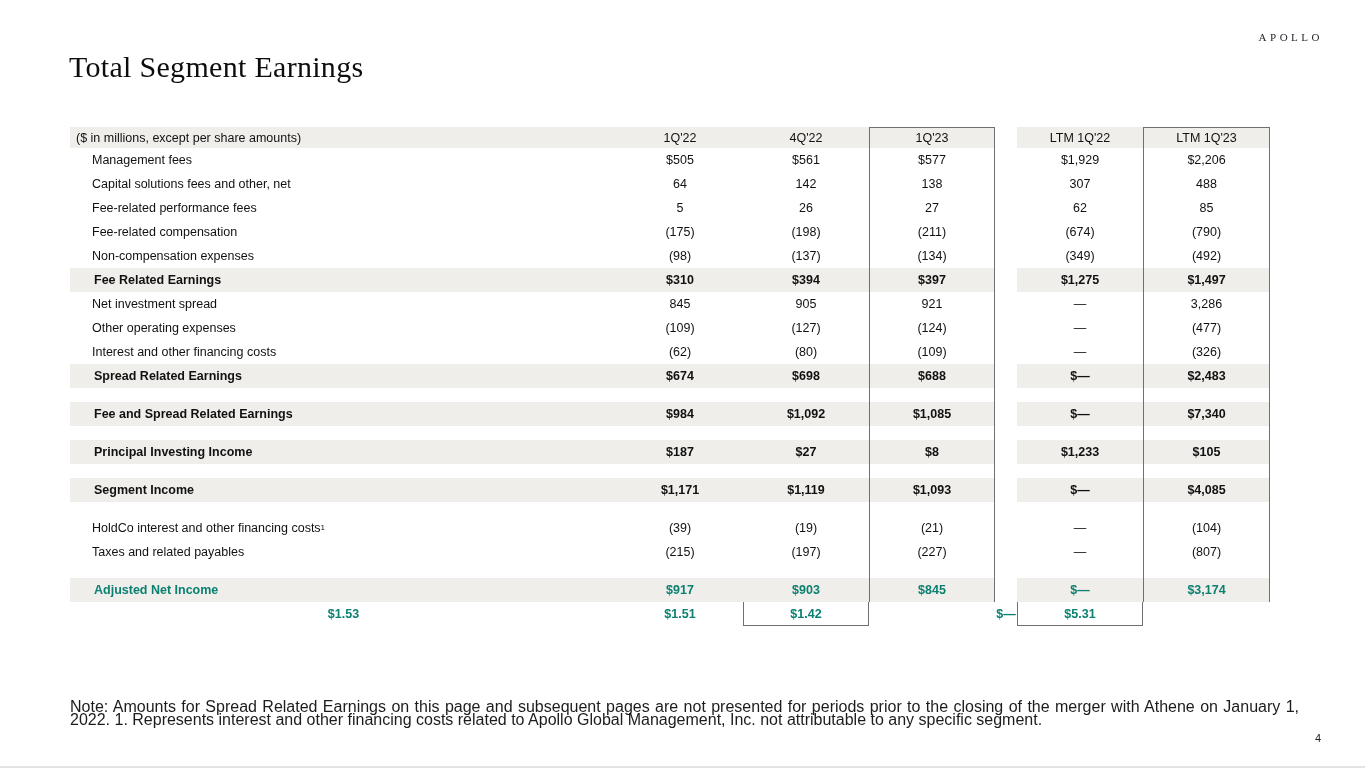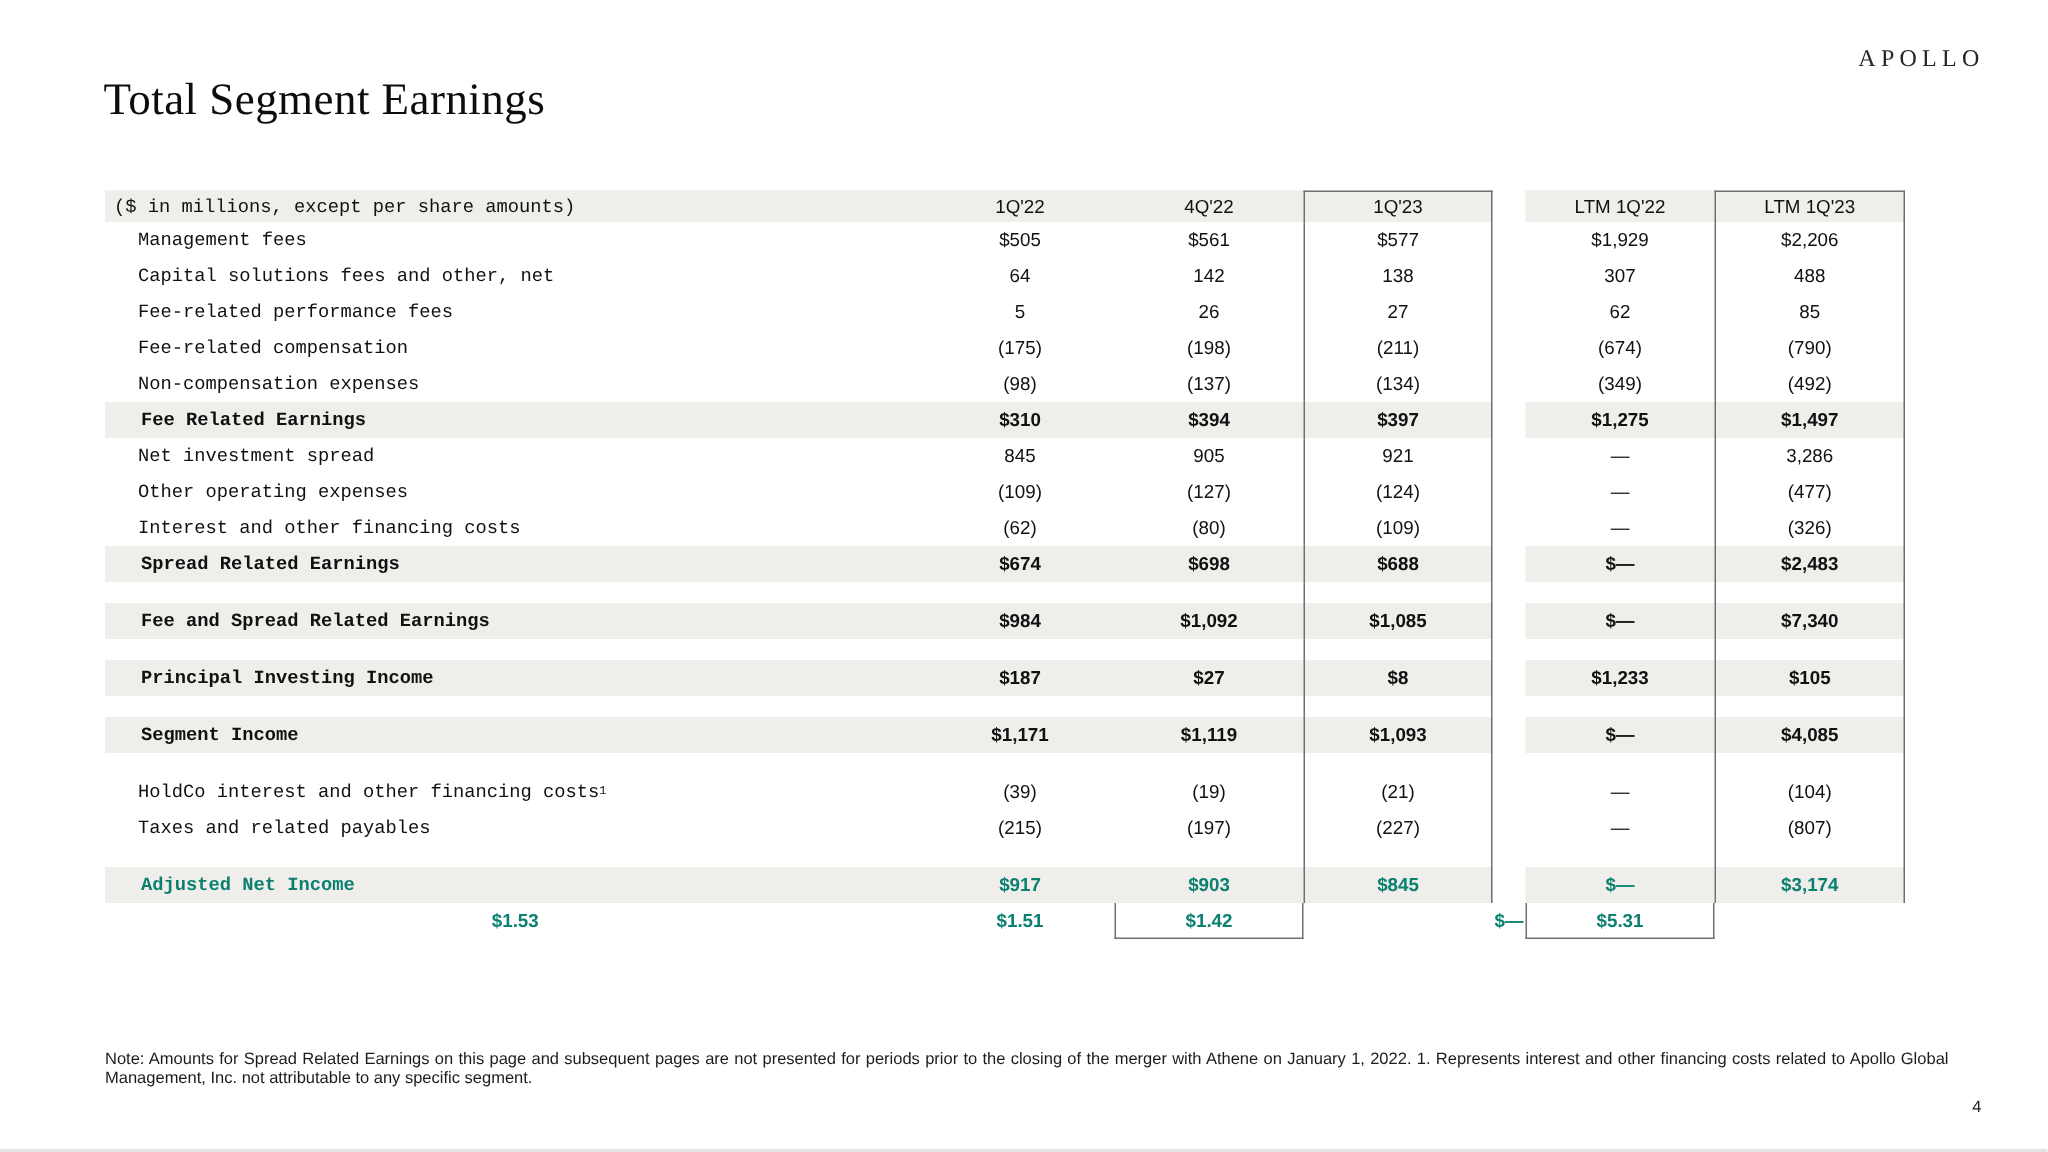--- a/index.html
+++ b/index.html
@@ -7,44 +7,44 @@
     --green:#0b8071;
     --box:#707070;
     --ink:#111111;
   }
   *{margin:0;padding:0;box-sizing:border-box;}
   html,body{background:#ffffff;}
   body{width:1365px;height:768px;overflow:hidden;font-family:"Liberation Sans",sans-serif;color:var(--ink);}
   .slide{position:relative;width:1365px;height:768px;background:#ffffff;}
   .slide-edge{position:absolute;left:0;bottom:0;width:100%;height:2px;background:#e3e3e3;}
 
-  .logo{position:absolute;top:31px;right:42px;font-family:"Liberation Serif",serif;font-size:16px;letter-spacing:3.5px;color:#23262d;}
+  .logo{position:absolute;top:31px;right:42px;font-family:"Liberation Serif",serif;font-size:11px;letter-spacing:3.5px;color:#23262d;}
   .title{position:absolute;left:69px;top:50px;font-family:"Liberation Serif",serif;font-size:30px;font-weight:400;letter-spacing:0.3px;color:#0d0d0d;}
 
   .table{position:absolute;left:70px;top:127px;width:1200px;font-size:12.5px;}
   .row{display:grid;grid-template-columns:547px 126px 126px 126px 22px 126px 127px;}
   .row.hdr{height:21px;}
   .row.item,.row.total{height:24px;}
   .row.sp{height:14px;}
   .cell{display:flex;align-items:center;min-width:0;}
   .num{justify-content:center;text-align:center;}
-  .label{padding-left:22px;font-family:Liberation Mono, monospace;}
+  .label{padding-left:22px;}
   .hdr .label{padding-left:6px;}
   .total .label{padding-left:24px;font-weight:bold;}
   .total .num{font-weight:bold;}
   .hdr .cell{font-weight:400;}
   .band .cell{background:var(--band);}
   .band .gap{background:transparent;}
   .bx{border-left:1px solid var(--box);border-right:1px solid var(--box);}
   .row.top .bx{border-top:1px solid var(--box);}
   .row.bottom .bx{border-bottom:1px solid var(--box);}
   .green .label,.green .num{color:var(--green);font-weight:bold;}
   sup{font-size:8px;line-height:0;vertical-align:super;}
 
-  .footnote{position:absolute;left:70px;top:700px;width:1229px;font-size:11px;line-height:13px;text-align:justify;color:#1c1c1c;}
+  .footnote{position:absolute;left:70px;top:700px;width:1229px;font-size:16px;line-height:13px;text-align:justify;color:#1c1c1c;}
   .page-number{position:absolute;right:44px;top:732px;font-size:11px;color:#222;}
 </style>
 </head>
 <body>
 
 <div class="slide">
 
   <div class="logo">APOLLO</div>
   <h1 class="title">Total Segment Earnings</h1>
 

